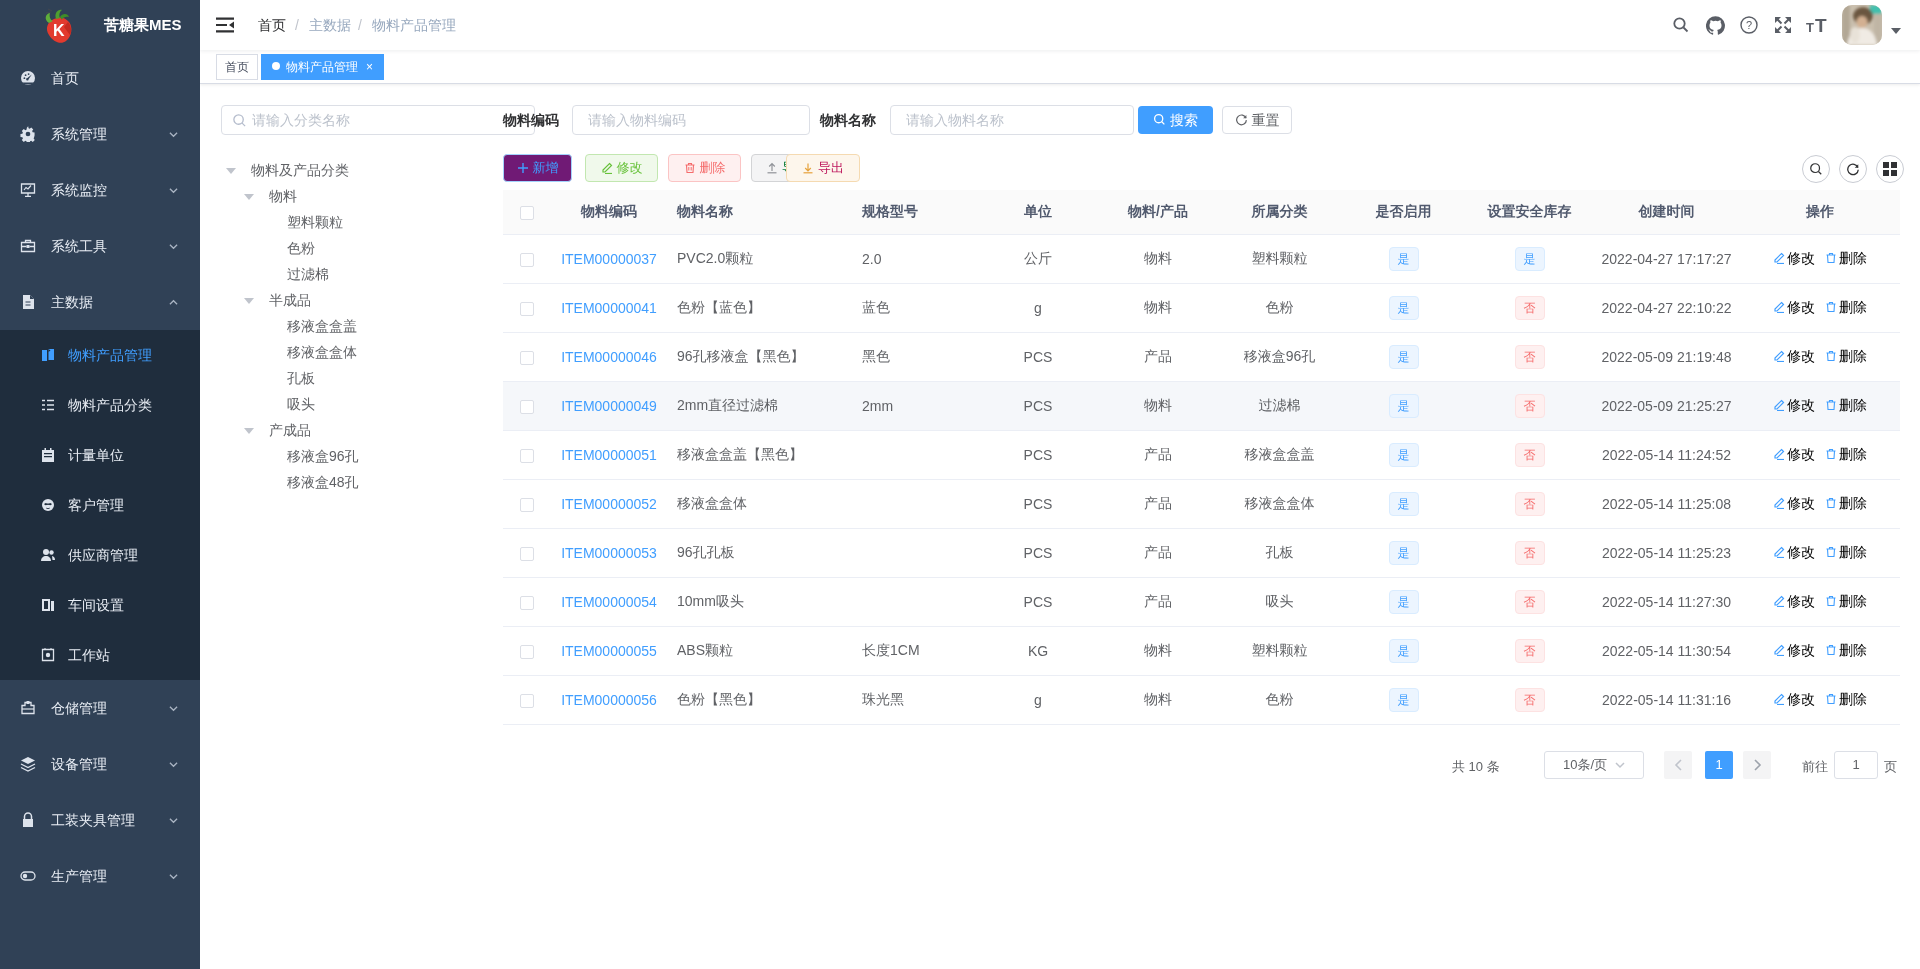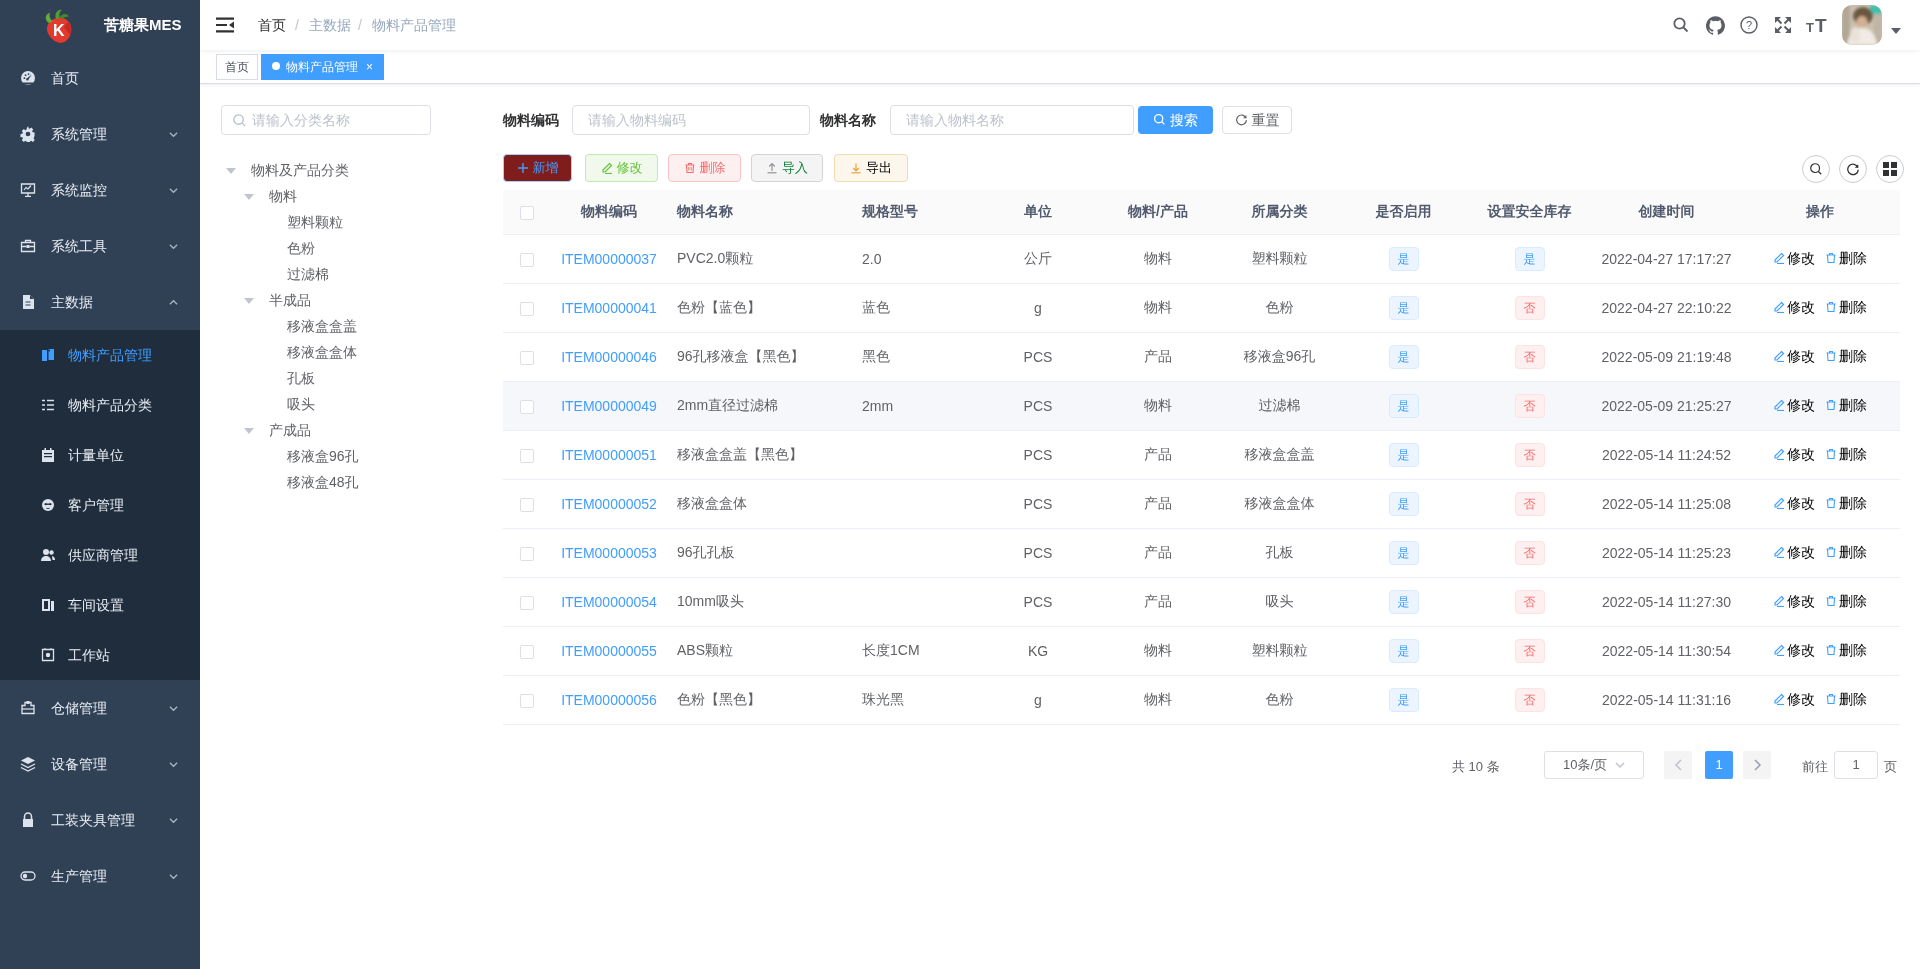--- a/index.html
+++ b/index.html
@@ -34,41 +34,41 @@
 .avcaret { position:absolute; left:1891px; top:28px; width:0; height:0; border:5px solid transparent; border-top:6px solid #5a5e66; }
 
 
 .tags { position:absolute; left:200px; top:50px; width:1720px; height:34px; background:#fff; border-bottom:1px solid #d8dce5; box-shadow:0 1px 3px rgba(0,0,0,.08); z-index:3; }
 .tag1 { position:absolute; left:16px; top:4px; height:26px; line-height:25px; padding:0 8px; border:1px solid #d8dce5; background:#fff; color:#495060; font-size:12px; }
 .tag2 { position:absolute; left:61px; top:4px; height:26px; line-height:26px; padding:0 11px; background:#409eff; color:#fff; font-size:12px; }
 .tag2 .dot { display:inline-block; width:8px; height:8px; border-radius:50%; background:#fff; margin-right:6px; position:relative; top:-1px; }
 .tag2 .x { display:inline-block; margin-left:8px; font-size:12px; }
 
 
-.tsearch { position:absolute; left:221px; top:105px; width:210px; height:30px; border:1px solid #dcdfe6; border-radius:4px; }
+.tsearch { position:absolute; left:221px; top:105px; width:314px; height:30px; border:1px solid #dcdfe6; border-radius:4px; }
 .tsearch .ph { position:absolute; left:30px; top:0; line-height:28px; color:#bcc2cc; font-size:14px; }
 .tsearch svg { position:absolute; left:10px; top:7px; }
 .tnode { position:absolute; font-size:14px; color:#606266; height:26px; line-height:26px;margin-left:8px; }
 .tcaret { position:absolute; width:0; height:0; border:5px solid transparent; border-top:6px solid #c0c4cc; }
 
 
 .flabel { position:absolute; font-weight:bold; color:#303133; font-size:14px; line-height:30px; top:105px; }
 .finput { position:absolute; top:105px; height:30px; border:1px solid #dcdfe6; border-radius:4px; }
 .finput .ph { position:absolute; left:15px; line-height:28px; color:#bcc2cc; font-size:14px; }
 .btn { position:absolute; border-radius:4px; font-size:14px; text-align:center; }
 .btn svg { vertical-align:-1px; margin-right:4px; }
 .btn-search { left:1138px; top:106px; width:75px; height:28px; line-height:28px; background:#409eff; color:#fff; }
 .btn-reset { left:1222px; top:106px; width:70px; height:28px; line-height:26px; background:#fff; border:1px solid #dcdfe6; color:#606266; }
 .tb { position:absolute; top:154px; height:28px; line-height:26px; border-radius:4px; font-size:13px; text-align:center; }
 .tb svg { vertical-align:-2px; margin-right:4px; }
-.tb-add { left:503px; width:69px; background:#7f1d1d; border:1px solid #a3d3fd; color:#409eff; }
+.tb-add { left:503px; width:69px; background:#701a75; border:1px solid #a3d3fd; color:#409eff; }
 .tb-edit { left:585px; width:73px; background:#f0f9eb; border:1px solid #c2e7b0; color:#67c23a; }
 .tb-del { left:668px; width:73px; background:#fef0f0; border:1px solid #fbc4c4; color:#f56c6c; }
 .tb-imp { left:751px; width:72px; background:#f4f4f5; border:1px solid #d3d4d6; color:#15803d; }
-.tb-exp { left:834px; width:74px; background:#fdf6ec; border:1px solid #f5dab1; color:#000000; }
+.tb-exp { left:786px; width:74px; background:#fdf6ec; border:1px solid #f5dab1; color:#be185d; }
 .circ { position:absolute; top:155px; width:28px; height:28px; border:1px solid #c9ccd3; border-radius:50%; text-align:center; }
 .circ svg { margin-top:6px; }
 
 
 .tblwrap { position:absolute; left:503px; top:190px; width:1397px; }
 table { border-collapse:collapse; table-layout:fixed; width:1397px; font-size:14px; color:#606266; }
 thead th { height:44px; background:#fafafa; font-weight:bold; color:#515a6e; font-size:14px; border-bottom:1px solid #ebeef5; text-align:center; padding:0 10px; }
 tbody td { height:49px; border-bottom:1px solid #ebeef5; text-align:center; padding:0 10px; }
 td.tm { white-space:nowrap; padding:0 2px; }
 th.al, td.al { text-align:left; }

